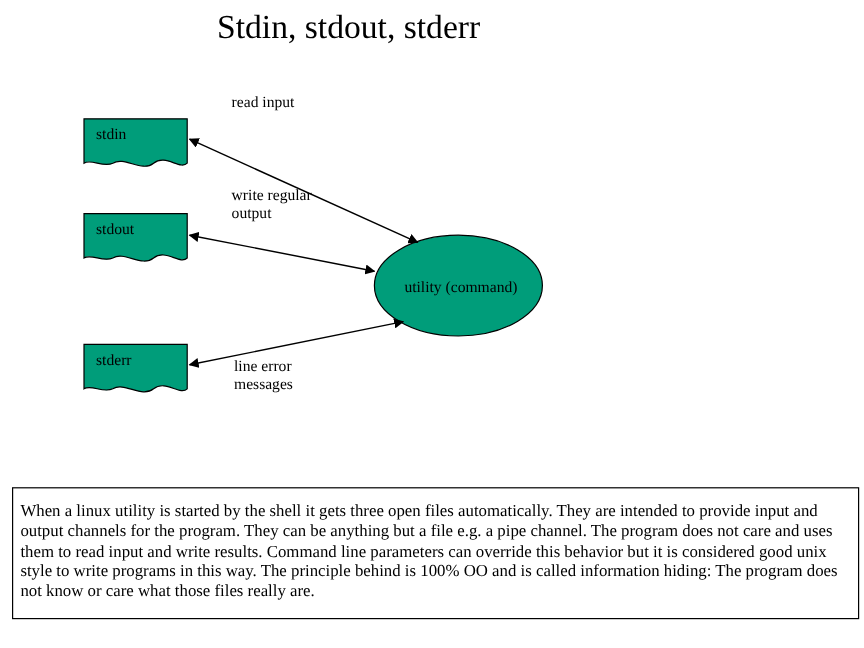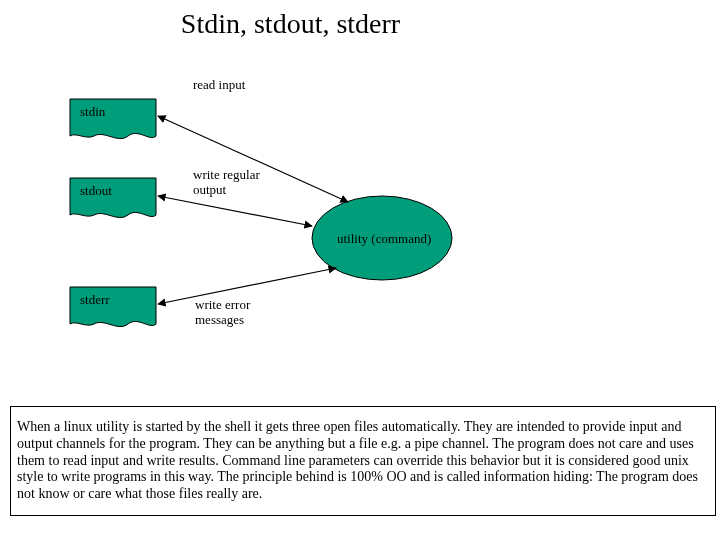--- a/index.html
+++ b/index.html
@@ -89,21 +89,21 @@
 
   <line x1="158" y1="116" x2="348" y2="202" stroke="#000" stroke-width="1.2" marker-start="url(#arrowStart)" marker-end="url(#arrowEnd)"></line>
 
   <line x1="158" y1="196" x2="312" y2="226" stroke="#000" stroke-width="1.2" marker-start="url(#arrowStart)" marker-end="url(#arrowEnd)"></line>
 
   <line x1="158" y1="304" x2="336" y2="268" stroke="#000" stroke-width="1.2" marker-start="url(#arrowStart)" marker-end="url(#arrowEnd)"></line>
 </svg>
 
 <div class="label" style="left:193px; top:78px;text-align:center;">read input</div>
 
-<div class="label" style="left:193px; top:168px; white-space:pre;">write regular
+<div class="label" style="left:193px; top:156px; white-space:pre;">write regular
 output</div>
 
-<div class="label" style="left:195px; top:298px; white-space:pre;">write error
+<div class="label" style="left:195px; top:298px; white-space:pre;">line error
 messages</div>
 
 <div class="desc-box">
   <span>When a linux utility is started by the shell it gets three open files automatically. They are intended to provide input and output channels for the program. They can be anything but a file e.g. a pipe channel. The program does not care and uses them to read input and write results. Command line parameters can override this behavior but it is considered good unix style to write programs in this way. The principle behind is 100% OO and is called information hiding: The program does not know or care what those files really are.</span>
 </div>
 
 </body></html>

